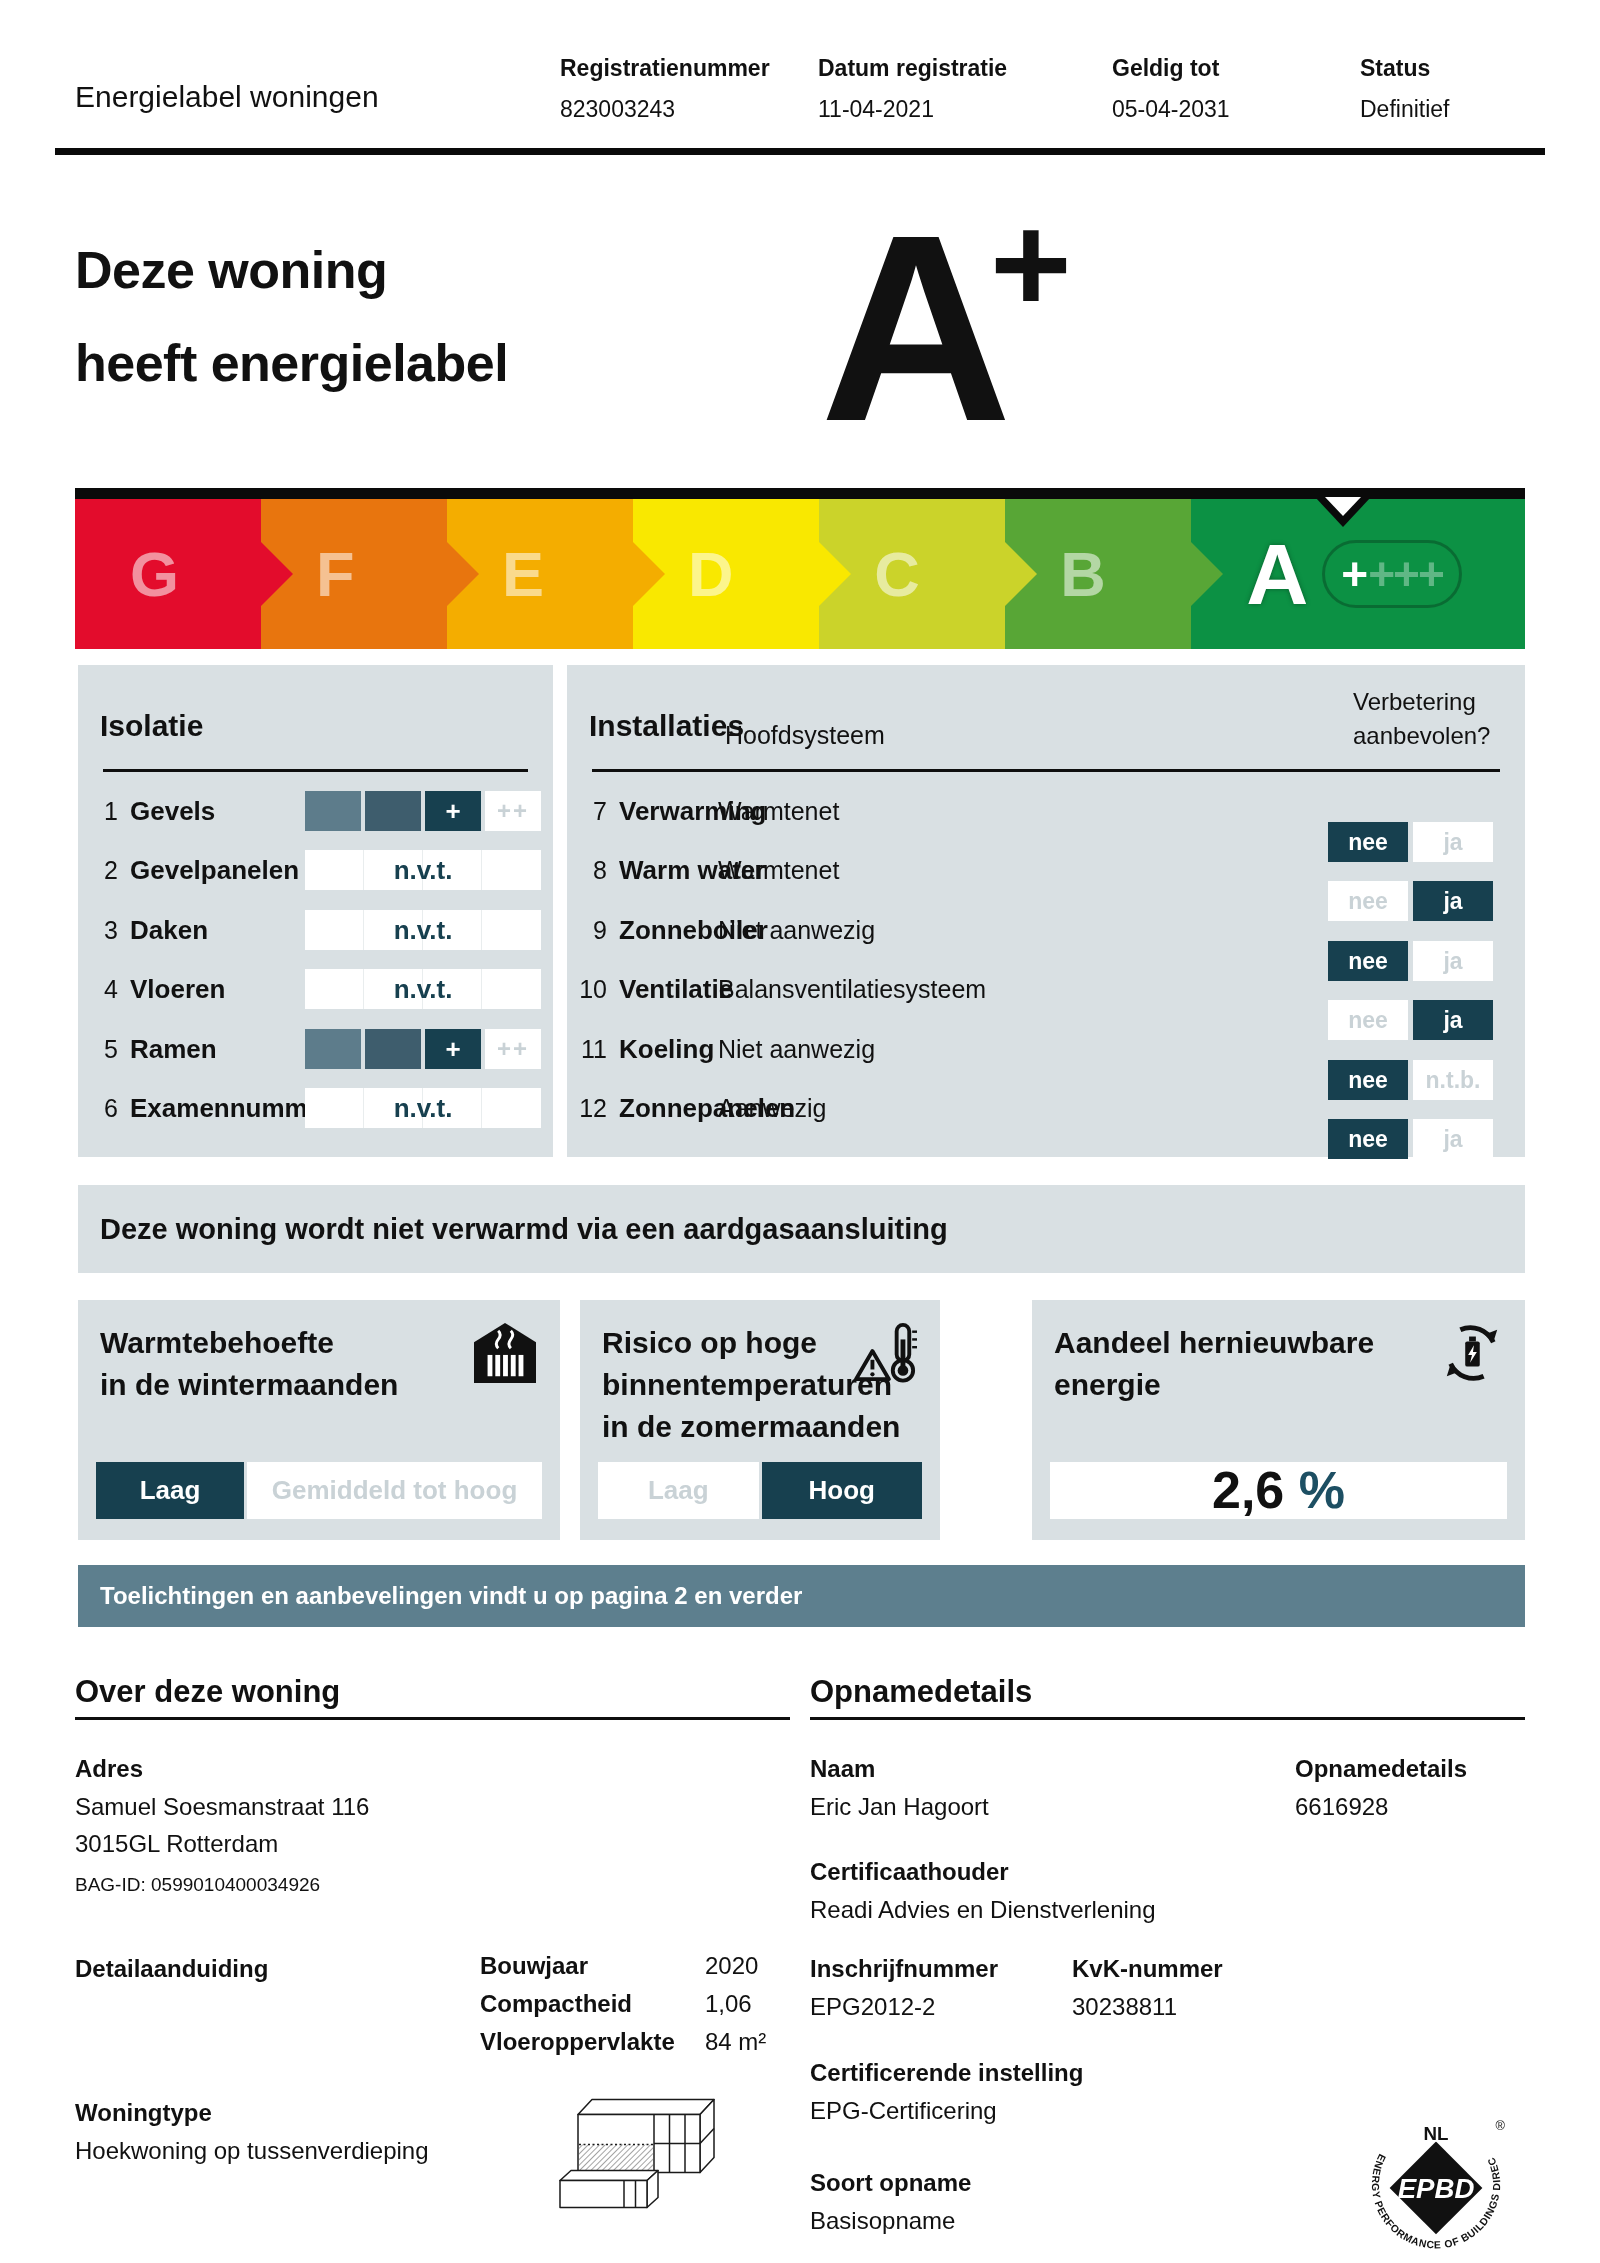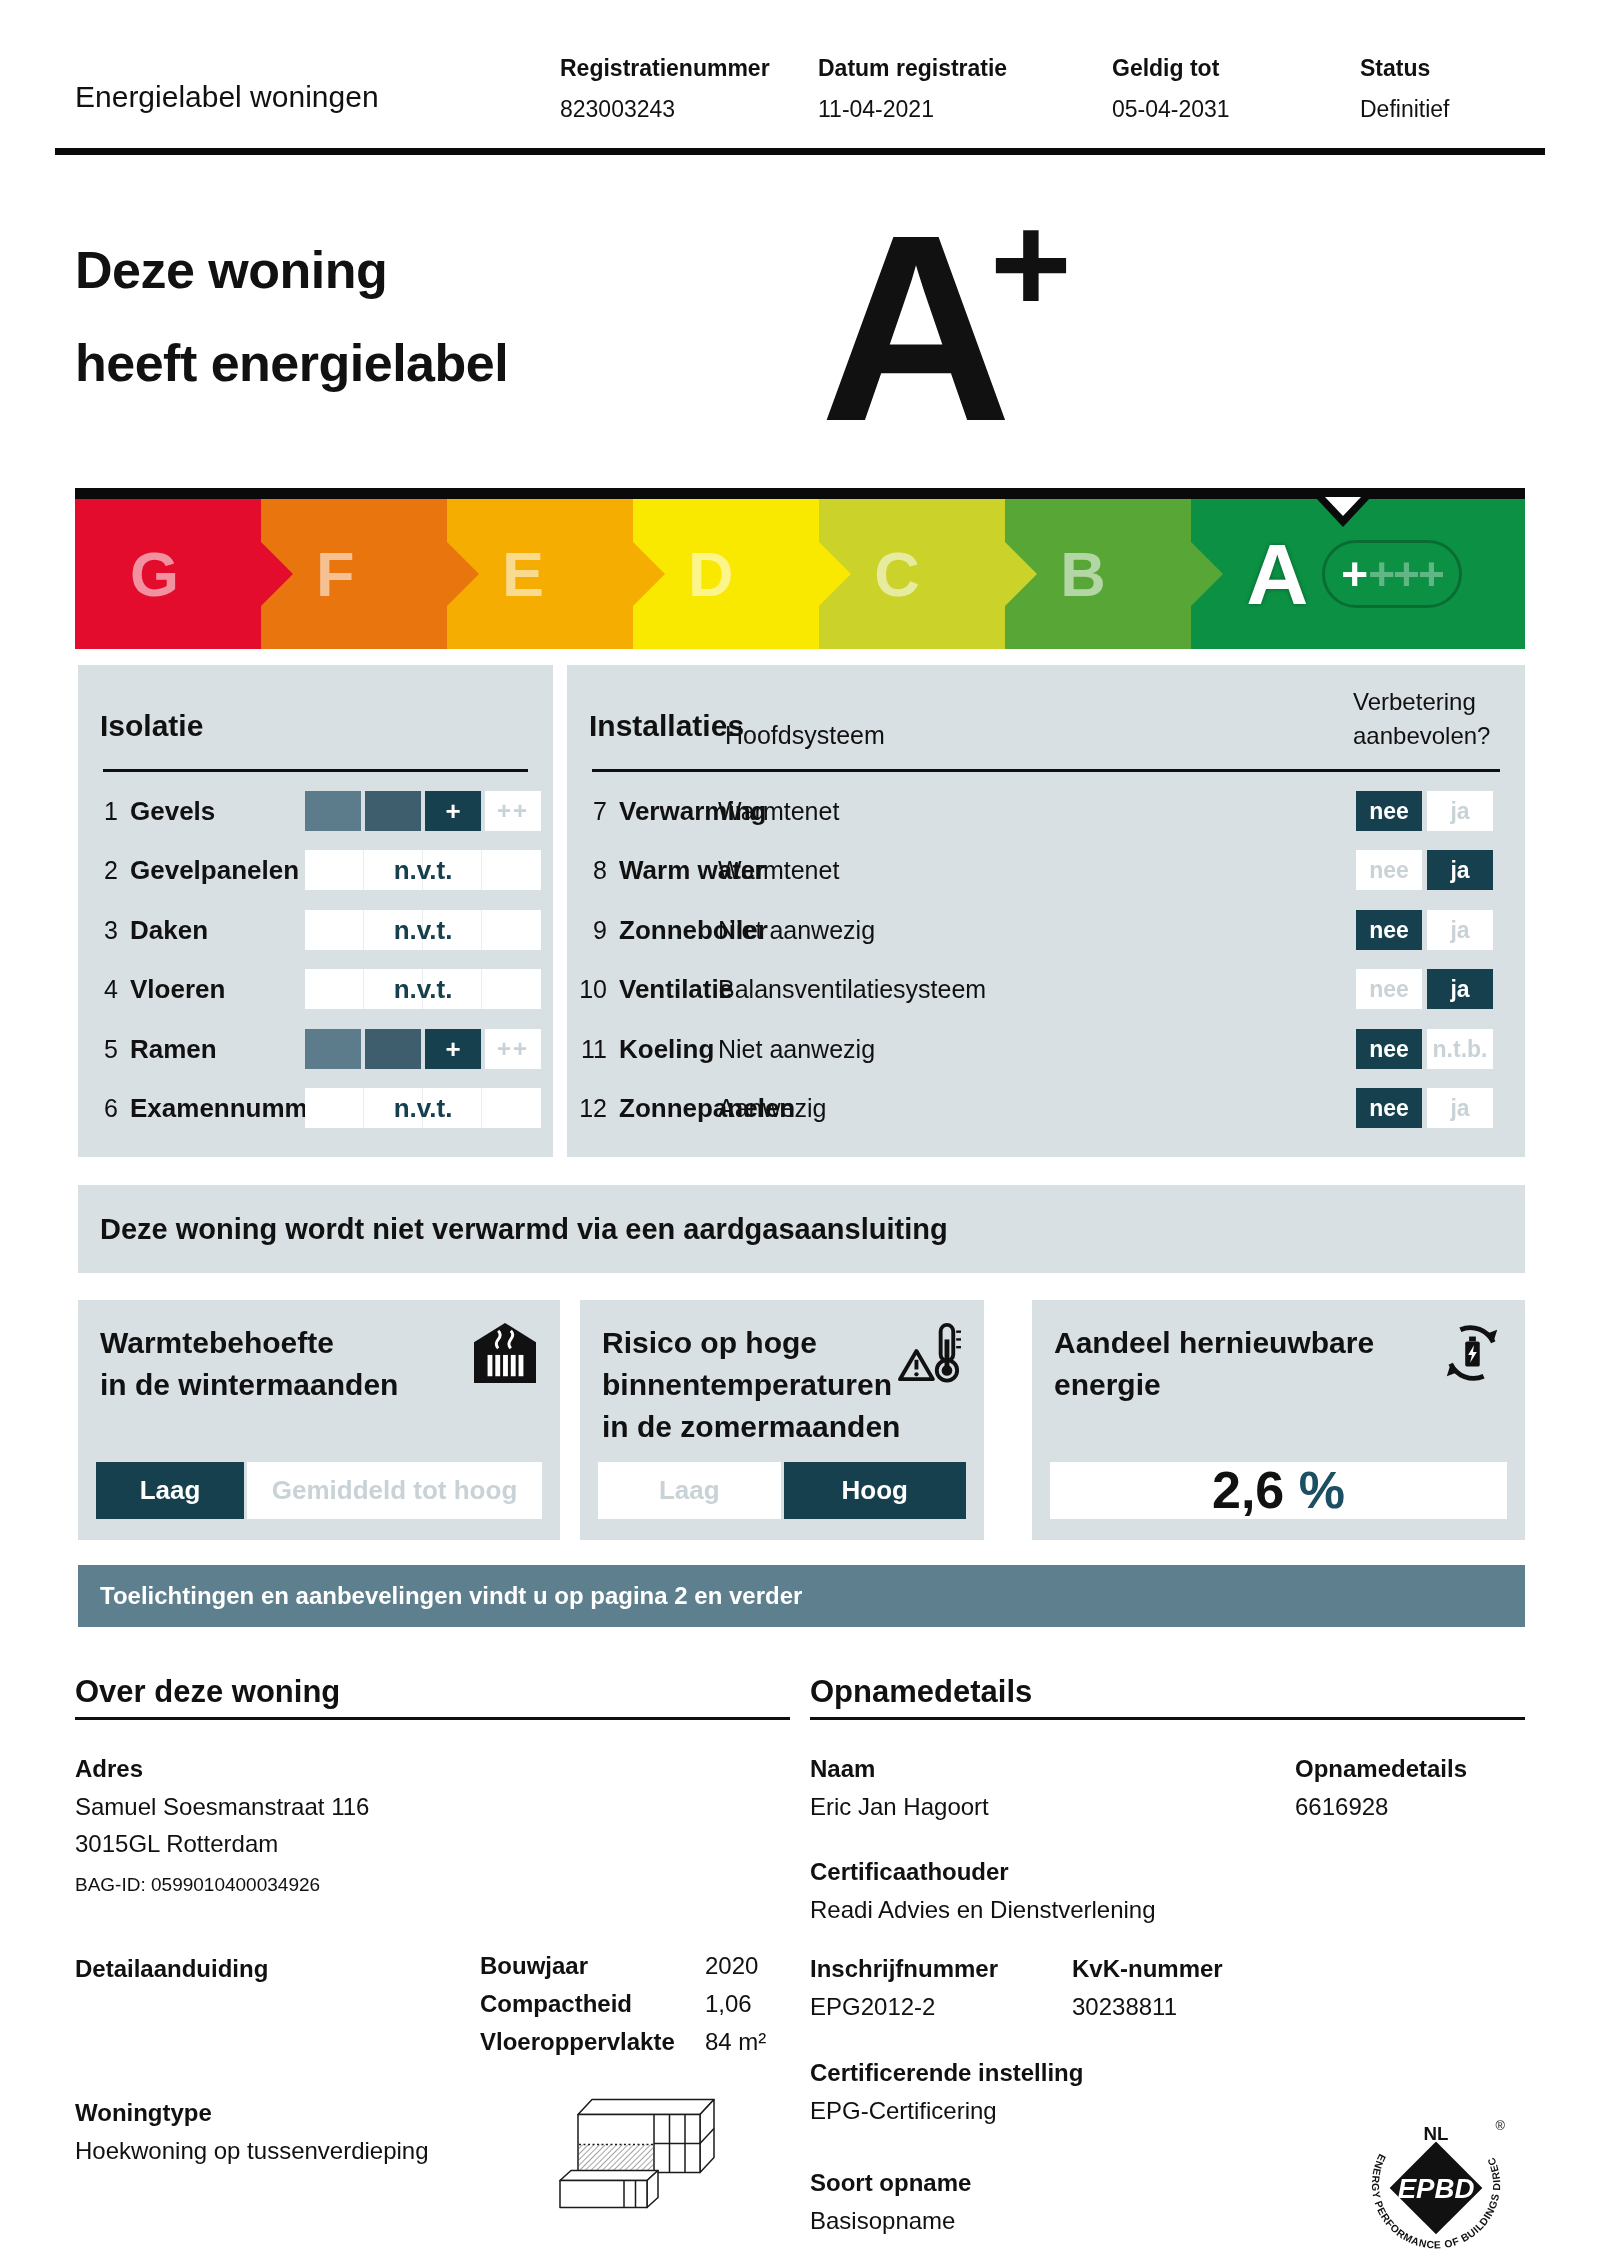--- a/index.html
+++ b/index.html
@@ -40,29 +40,29 @@
   .prow{position:absolute;left:0;width:100%;height:40px;line-height:40px;}
   .r-num{position:absolute;left:6px;width:34px;text-align:right;font-size:25px;}
   .r-label{position:absolute;left:52px;font-size:26px;font-weight:700;}
   .r-sys{position:absolute;left:151px;font-size:25px;}
   .rating{position:absolute;right:12px;top:0;width:236px;height:40px;display:flex;gap:4px;}
   .cell{flex:0 0 56px;height:40px;text-align:center;line-height:40px;font-size:26px;font-weight:700;color:#fff;}
   .cell.ghost{background:#fff;color:#c9d2d6;font-size:24px;letter-spacing:2px;}
   .nvt{position:absolute;right:12px;top:0;width:236px;height:40px;text-align:center;font-size:26px;font-weight:700;color:#17404f;
        background:linear-gradient(to right,#fff 0 calc(25% - 1px),#e9edee calc(25% - 1px) 25%,#fff 25% calc(50% - 1px),#e9edee calc(50% - 1px) 50%,#fff 50% calc(75% - 1px),#e9edee calc(75% - 1px) 75%,#fff 75% 100%);}
   .tgl{position:absolute;right:32px;top:0;display:flex;gap:5px;}
-  .tgl .opt{width:66px;height:40px;text-align:center;line-height:40px;font-size:23px;font-weight:700;}
+  .tgl .opt{width:80px;height:40px;text-align:center;line-height:40px;font-size:23px;font-weight:700;margin-top:31px;}
   .opt{background:#fff;color:#c9d2d6;}
   .opt.selected{background:#17404f;color:#fff;}
   
   .gas-banner{position:absolute;left:78px;top:1185px;width:1447px;height:88px;background:#d9e0e3;
               font-size:29px;font-weight:700;line-height:88px;padding-left:22px;box-sizing:border-box;}
   .ibox{position:absolute;top:1300px;height:240px;background:#d9e0e3;}
   #box-warmte{left:78px;width:482px;}
-  #box-risico{left:580px;width:404px;}
+  #box-risico{left:580px;width:360px;}
   #box-hernieuwbaar{left:1032px;width:493px;}
   .ibox .btitle{position:absolute;left:22px;top:22px;font-size:30px;font-weight:700;line-height:42px;}
   .ibox .bicon{position:absolute;right:22px;top:22px;}
   .btoggle{position:absolute;left:18px;right:18px;bottom:21px;height:57px;display:flex;gap:3px;}
   .btoggle .opt{height:57px;line-height:57px;text-align:center;font-size:26px;font-weight:700;flex:1;}
   #warmte-toggle .opt:first-child{flex:0 0 148px;}
   .bvalue{position:absolute;left:18px;right:18px;bottom:21px;height:57px;background:#fff;
           text-align:center;line-height:57px;font-size:52px;font-weight:700;}
   .bvalue .unit{color:#1d4f63;}
   .note-banner{position:absolute;left:78px;top:1565px;width:1447px;height:62px;background:#5d7f8e;color:#fff;

